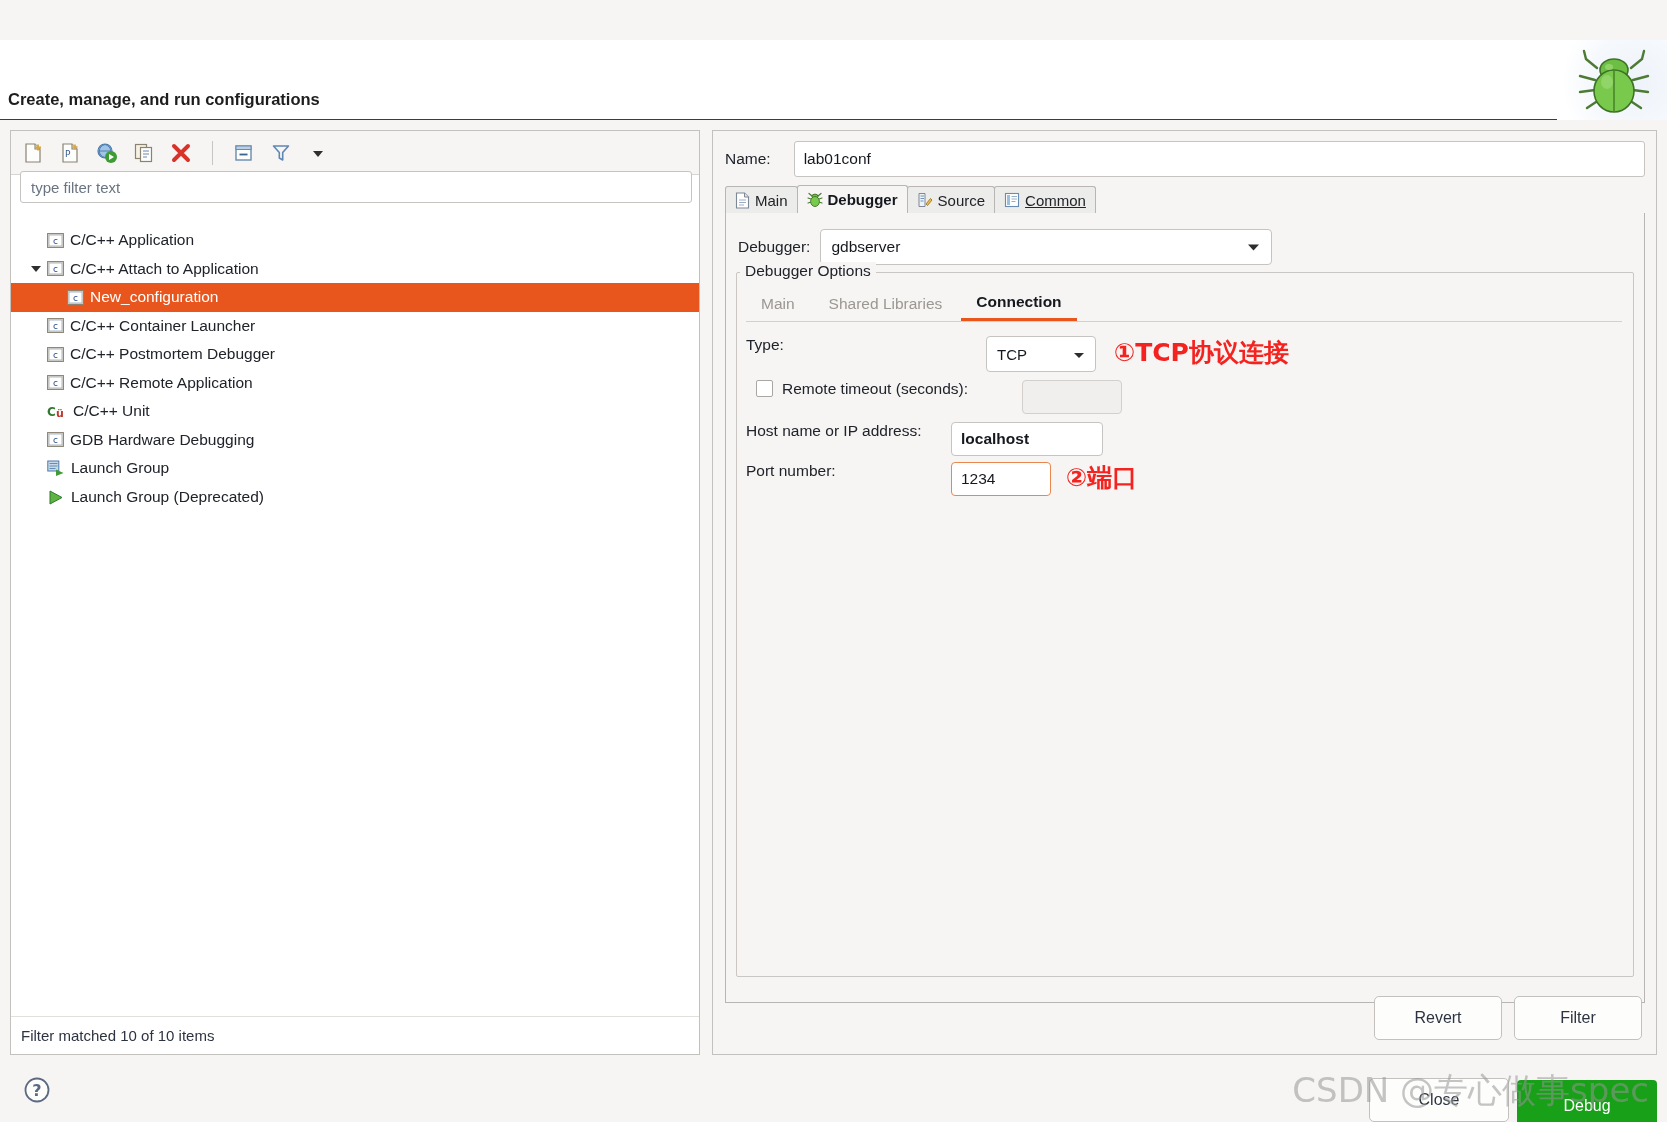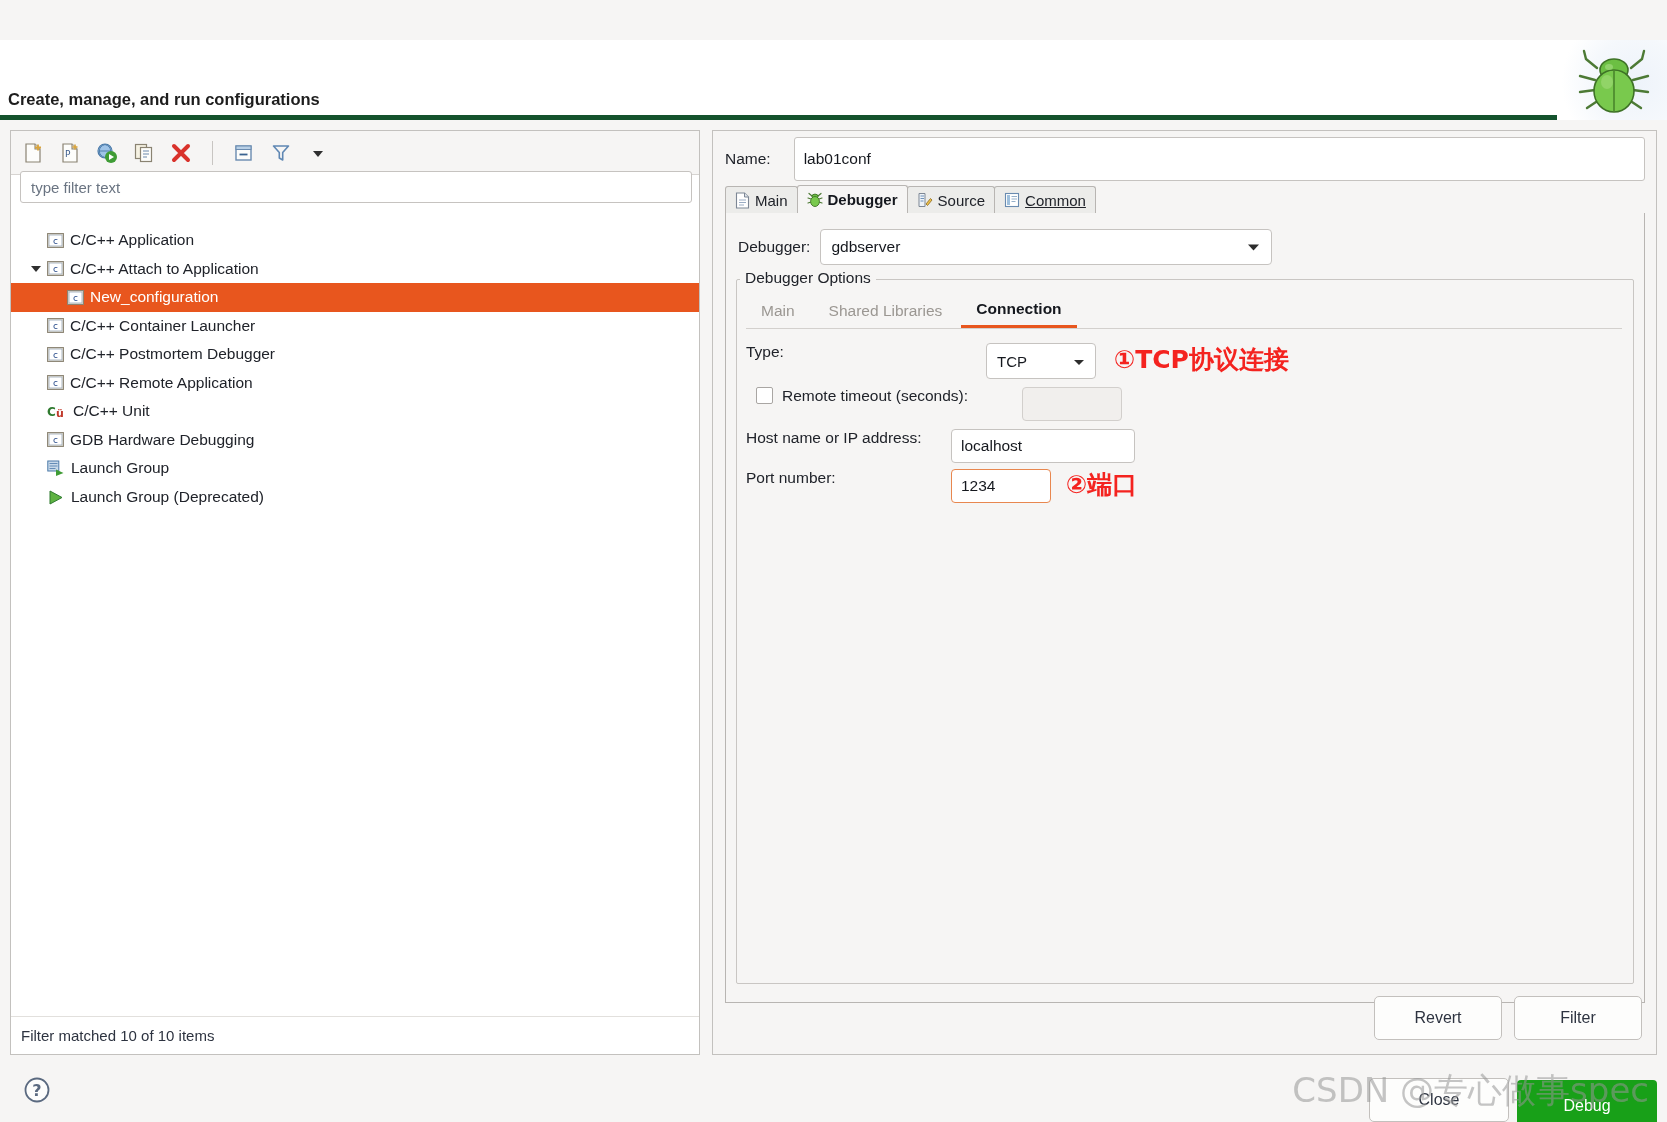--- a/index.html
+++ b/index.html
@@ -38,21 +38,21 @@
     width:28px; height:28px; border-radius:50%;
     background:#e8561e; display:flex; align-items:center; justify-content:center;
     cursor:pointer;
   }
   .btn-close svg { display:block; }
 
   
   .header {
     position:absolute; left:0; top:40px; width:1667px; height:80px;
     background:#ffffff;
-    border-bottom:5px solid #14532d;
+    border-bottom:1px solid #14532d;
   }
   .header-title {
     position:absolute; left:8px; top:50px;
     font-size:16.5px; font-weight:bold; color:#1d1d1d;
   }
   .bug-wrap {
     position:absolute; right:0px; top:0px; width:110px; height:80px;
     overflow:hidden;
   }
   .bug-bg {
@@ -123,21 +123,21 @@
     position:absolute; left:712px; top:9px; width:945px; height:925px;
     background:#f6f5f4;
     border:1px solid #c3c1be;
   }
   .name-row {
     position:absolute; left:12px; top:12px; width:920px; height:32px;
     display:flex; align-items:center;gap:14px;
   }
   .name-label { font-size:15.5px; color:#20232a; margin-right:9px; }
   .name-input {
-    flex:1; height:44px; border:1px solid #c6c3c0; border-radius:3px;
+    flex:1; height:36px; border:1px solid #c6c3c0; border-radius:3px;
     background:#ffffff; font-size:15.5px; color:#15181e; padding:0 9px;
     font-family:"Liberation Sans", sans-serif; outline:none;
   }
 
   .tabstrip {
     position:absolute; left:12px; top:55px; width:920px; height:28px;
     display:flex; align-items:flex-end;
     border-bottom:1px solid #b8b5b2;
   }
   .tab {
@@ -170,21 +170,21 @@
     border:1px solid #c6c3c0; border-radius:4px;
     display:flex; align-items:center; padding:0 10px;
     font-size:15.5px; color:#15181e; cursor:pointer;
     position:relative;
   }
   .combo .caret {
     position:absolute; right:11px; top:50%; transform:translateY(-50%);
   }
 
   .group {
-    position:absolute; left:10px; top:66px; width:898px; height:705px;
+    position:absolute; left:10px; top:59px; width:898px; height:705px;
   }
   .group-legend {
     position:absolute; left:4px; top:-10px;
     background:#f6f5f4; padding:0 5px;
     font-size:15.5px; color:#20232a; z-index:2;
   }
   .group-frame {
     position:absolute; left:0; top:0; width:898px; height:705px;
     border:1px solid #c9c6c3; border-radius:2px;
   }
@@ -575,21 +575,21 @@
             <div class="annot" style="left:368px; top:8px;">①TCP协议连接</div>
 
             <div class="frow" style="left:10px; top:52px;">
               <div class="checkbox"></div>
               <span class="flabel" style="width:232px;">Remote timeout (seconds):</span>
               <input class="field disabled" style="width: 100px; margin-left: 8px;" type="text" value="">
             </div>
 
             <div class="frow" style="left:0px; top:94px;">
               <span class="flabel" style="width:205px;">Host name or IP address:</span>
-              <input class="field" style="width: 184px;" type="text" value="localhost">
+              <input class="field" style="width: 152px; font-weight: bold;" type="text" value="localhost">
             </div>
 
             <div class="frow" style="left:0px; top:134px;">
               <span class="flabel" style="width:205px;">Port number:</span>
               <input class="field highlight" style="width: 100px;" type="text" value="1234">
             </div>
             <div class="annot" style="left:320px; top:133px;">②端口</div>
 
           </div>
         </div>

